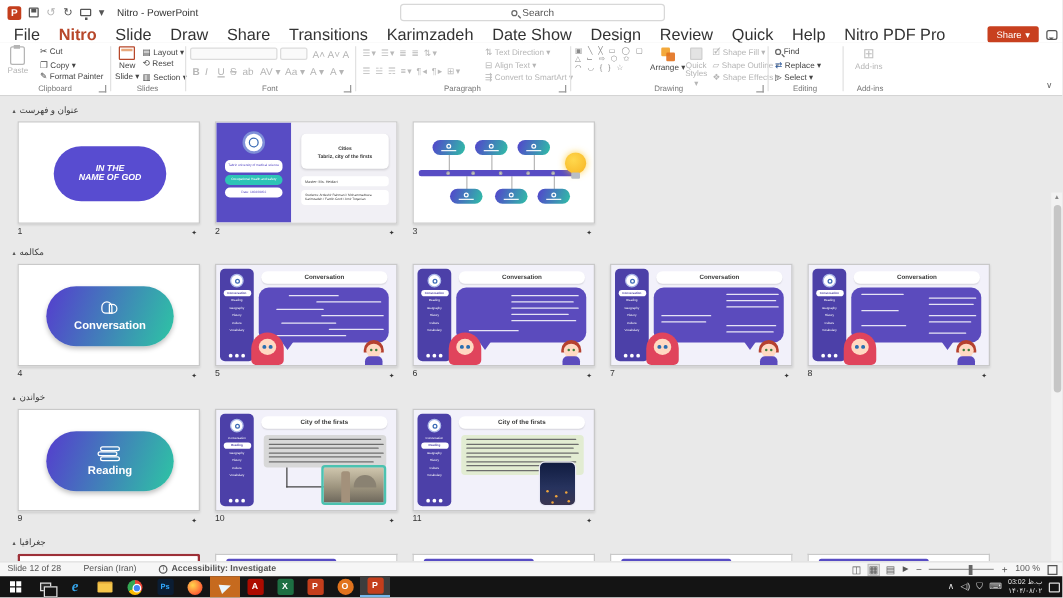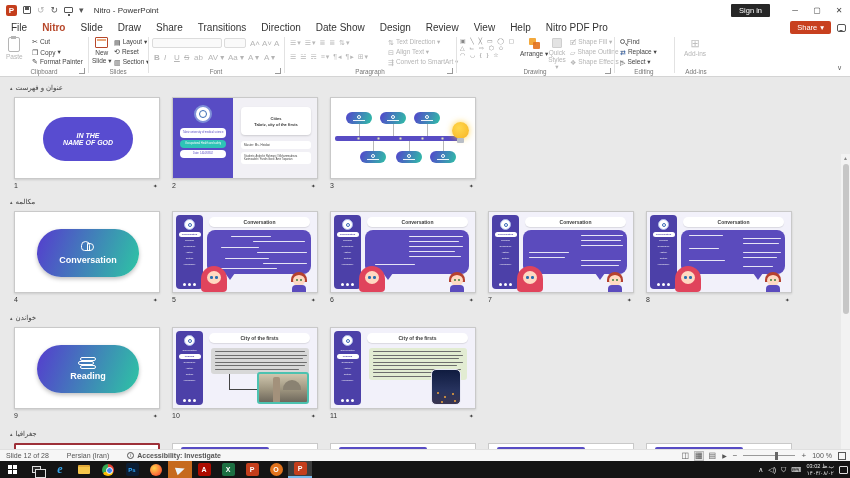--- a/index.html
+++ b/index.html
@@ -18,21 +18,21 @@
   .doc-title{font-size:8px;color:#333;margin-left:10px;}
   .searchbox{position:absolute;left:320px;top:3px;width:212px;height:14px;background:#fff;border:1px solid #d8d8d8;border-radius:3px;display:flex;align-items:center;justify-content:center;gap:4px;font-size:8px;color:#555;}
   .mag{width:5px;height:5px;border:1px solid #666;border-radius:50%;position:relative;display:inline-block;}
   .mag:after{content:"";position:absolute;left:4px;top:4px;width:3px;height:1px;background:#666;transform:rotate(45deg);}
   .tb-right{position:absolute;right:0;top:0;height:20px;display:flex;align-items:center;}
   .signin{background:#262626;color:#fff;font-size:7.5px;padding:2px 8px;border-radius:1px;margin-right:14px;}
   .winbtn{width:22px;height:20px;display:flex;align-items:center;justify-content:center;font-size:8px;color:#444;}
   
   .tabsbar{position:absolute;left:0;top:20px;width:850px;height:14px;background:#ffffff;display:flex;align-items:center;}
   .tabs{display:flex;align-items:center;padding-left:4px;gap:1px;}
-  .tab{font-size:10px;color:#333;padding:2px 7px;position:relative;white-space:nowrap;}
+  .tab{font-size:13px;color:#333;padding:2px 7px;position:relative;white-space:nowrap;}
   .tab.active{color:#b7472a;font-weight:bold;}
   .tab.active:after{content:"";position:absolute;left:6px;right:6px;bottom:-1px;height:2px;background:#c8402a;border-radius:1px;}
   .tabsbar-right{position:absolute;right:4px;top:21px;display:flex;align-items:center;gap:6px;}
   .share-btn{background:#c8401f;color:#fff;font-size:7.5px;padding:2px 7px;border-radius:2px;display:flex;align-items:center;gap:3px;}
   .cmt-ic{width:9px;height:8px;border:1px solid #555;border-radius:2px;position:relative;}
   .cmt-ic:after{content:"";position:absolute;left:1px;bottom:-3px;border:2px solid transparent;border-top-color:#555;}
   
   .ribbon{position:absolute;left:0;top:34px;width:850px;height:43px;background:#ffffff;border-bottom:1px solid #d4d4d4;}
   .grp{position:absolute;top:0;height:42px;}
   .grp-label{position:absolute;bottom:1px;width:100%;text-align:center;font-size:6.3px;color:#777;}
@@ -172,41 +172,39 @@
   <div class="titlebar">
     <div class="qat">
       <span class="ppt-logo">P</span>
       <span class="save-ic"></span>
       <span class="qicon dim">↺</span>
       <span class="qicon">↻</span>
       <span class="mon-ic"></span>
       <span class="qicon">▾</span>
     </div>
     <span class="doc-title">Nitro - PowerPoint</span>
-    <div class="tb-right">
-      <span class="signin">Sign in</span>
-      <span class="winbtn">─</span>
-      <span class="winbtn">▢</span>
-      <span class="winbtn">✕</span>
+    <div class="searchbox">
+      <span class="mag"></span>
+      <span>Search</span>
     </div>
   </div>
 
   <div class="tabsbar">
     <div class="tabs">
       <span class="tab">File</span>
       <span class="tab active">Nitro</span>
       <span class="tab">Slide</span>
       <span class="tab">Draw</span>
       <span class="tab">Share</span>
       <span class="tab">Transitions</span>
-      <span class="tab">Direction</span>
+      <span class="tab">Karimzadeh</span>
       <span class="tab">Date Show</span>
       <span class="tab">Design</span>
       <span class="tab">Review</span>
-      <span class="tab">View</span>
+      <span class="tab">Quick</span>
       <span class="tab">Help</span>
       <span class="tab">Nitro PDF Pro</span>
     </div>
   </div>
   <div class="tabsbar-right">
     <span class="share-btn">
         <span>Share</span>
         <span>▾</span>
       </span>
     <span class="cmt-ic"></span>

